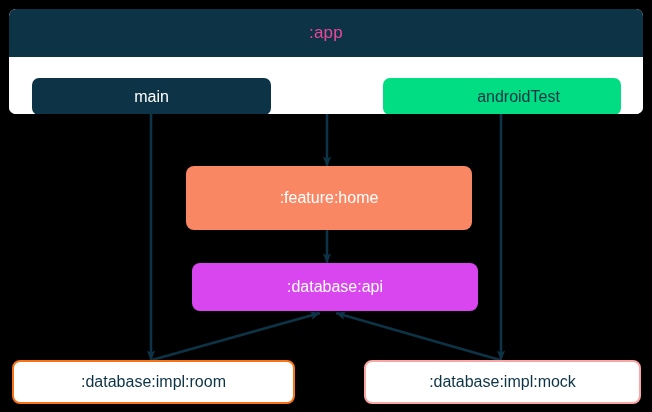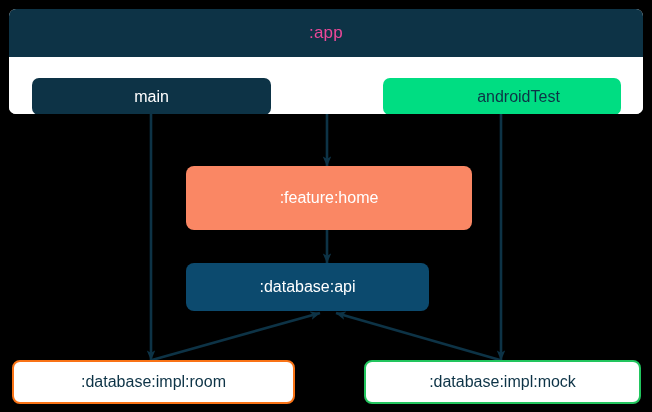--- a/index.html
+++ b/index.html
@@ -105,44 +105,44 @@
   }
   .node-feature-home {
     left: 186px;
     top: 166px;
     width: 286px;
     height: 64px;
     background: #fa8764;
     color: #ffffff;
   }
   .node-database-api {
-    left: 186px;
+    left: 192px;
     top: 263px;
-    width: 243px;
+    width: 286px;
     height: 48px;
-    background: #0c4a6e;
+    background: #d946ef;
     color: #ffffff;
   }
   .node-impl-room {
     left: 12px;
     top: 360px;
     width: 283px;
     height: 44px;
     background: #ffffff;
     color: #0d3346;
     border: 2px solid #f97316;
   }
   .node-impl-mock {
     left: 364px;
     top: 360px;
     width: 277px;
     height: 44px;
     background: #ffffff;
     color: #0d3346;
-    border: 2px solid #22c55e;
+    border: 2px solid #fca5a5;
   }
 </style>
 </head>
 <body>
 
 <div id="stage">
 
   <svg id="edges" viewBox="0 0 652 412" width="652" height="412">
     <defs>
       <marker id="arrowhead" markerWidth="11" markerHeight="11" refX="9.6" refY="4.2" orient="auto" markerUnits="userSpaceOnUse">

